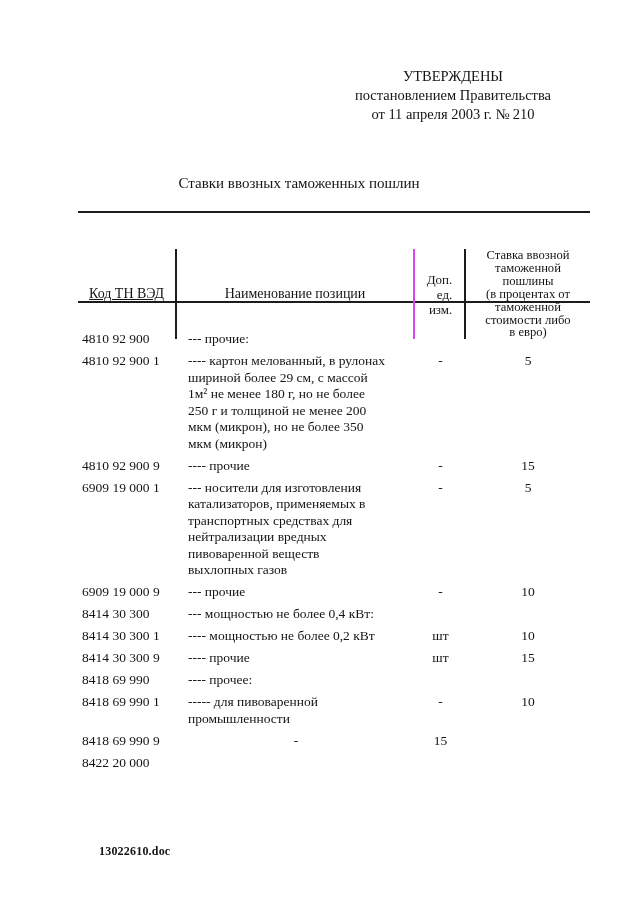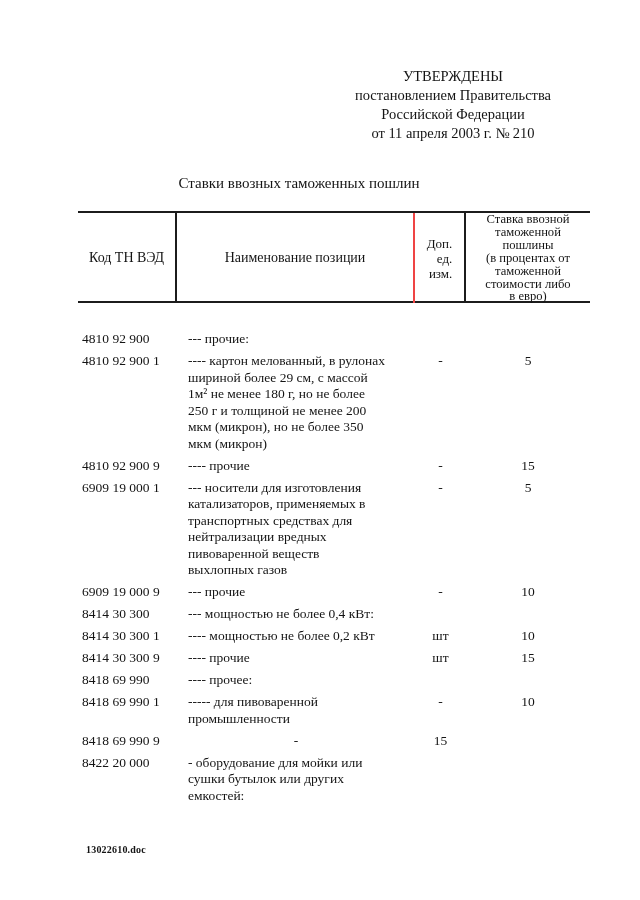--- a/index.html
+++ b/index.html
@@ -42,56 +42,56 @@
     grid-template-columns: 99px 238px 51px 124px;
     border-top: 2px solid #1c1c1c;
     border-bottom: 2px solid #1c1c1c;
     height: 92px;
   }
   .th {
     display: flex;
     align-items: center;
     justify-content: center;
     text-align: center;
+    margin-top: 36px;
   }
-  .th.c1 { font-size: 14px; border-right: 2px solid #1c1c1c; }
-  .th.c2 { font-size: 14px; border-right: 2px solid #ef4444; }
+  .th.c1 { font-size: 14px; border-right: 2px solid #1c1c1c; text-decoration: underline; }
+  .th.c2 { font-size: 14px; border-right: 2px solid #d946ef; }
   .th.c3 { font-size: 13px; line-height: 15px; white-space: pre-line; border-right: 2px solid #1c1c1c; text-align: right; }
   .th.c4 { font-size: 12.6px; line-height: 12.9px; white-space: pre-line; }
   .tbody { padding-top: 28px; }
   .trow {
     display: grid;
     grid-template-columns: 99px 238px 51px 124px;
     margin-bottom: 5.5px;
     font-size: 13.5px;
     line-height: 16.5px;
   }
   .td.c1 { padding-left: 4px; white-space: nowrap; }
   .td.c2 { padding-left: 11px; padding-right: 10px; white-space: pre-line; }
   .td.c3 { text-align: center; }
   .td.c4 { text-align: center; }
   .doc-footer {
     position: absolute;
     top: 844px;
-    left: 86px;
-    font-size: 10px;
+    left: 99px;
+    font-size: 12px;
     font-weight: bold;
     letter-spacing: 0.2px;
     font-family: Liberation Serif, serif;
   }
 </style>
 </head>
 <body>
 
 <div class="page">
 
   <div class="approval">
     <div>УТВЕРЖДЕНЫ</div>
     <div>постановлением Правительства</div>
-    <div>Российской Федерации</div>
     <div>от 11 апреля 2003 г. № 210</div>
   </div>
 
   <div class="doc-title">Ставки ввозных таможенных пошлин</div>
 
   <div class="duty-table">
     <div class="thead">
       <div class="th c1">Код ТН ВЭД</div>
       <div class="th c2">Наименование позиции</div>
       <div class="th c3">Доп.
@@ -177,23 +177,20 @@
           <div class="td c3">-</div>
           <div class="td c4">10</div>
         </div>
         <div class="trow">
           <div class="td c1">8418 69 990 9</div>
           <div class="td c3">-</div>
           <div class="td c4">15</div>
         </div>
         <div class="trow">
           <div class="td c1">8422 20 000</div>
-          <div class="td c2">- оборудование для мойки или
-сушки бутылок или других
-емкостей:</div>
           <div class="td c3"></div>
           <div class="td c4"></div>
         </div>
       </div>
   </div>
 
   <div class="doc-footer">13022610.doc</div>
 
 </div>
 

